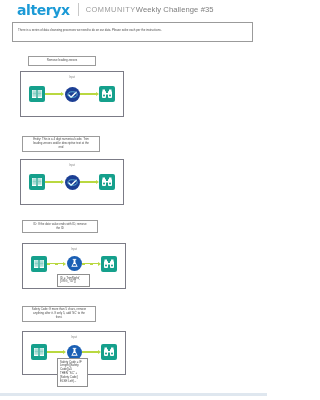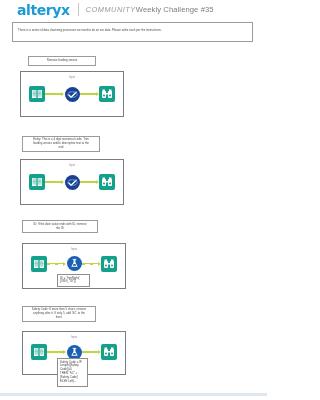--- a/index.html
+++ b/index.html
@@ -35,21 +35,20 @@
   .logo-divider {
     width: 1px;
     height: 13px;
     background: #c8c8c8;
     margin: 0 7px 0 8px;
   }
   .community {
     font-size: 7.4px;
     color: #9a9a9a;
     letter-spacing: 0.5px;
-    font-style: italic;
   }
   .challenge-title {
     font-size: 7.6px;
     color: #7d7d7d;
     letter-spacing: 0.1px;
   }
 
   
   .intro-box {
     position: absolute;

